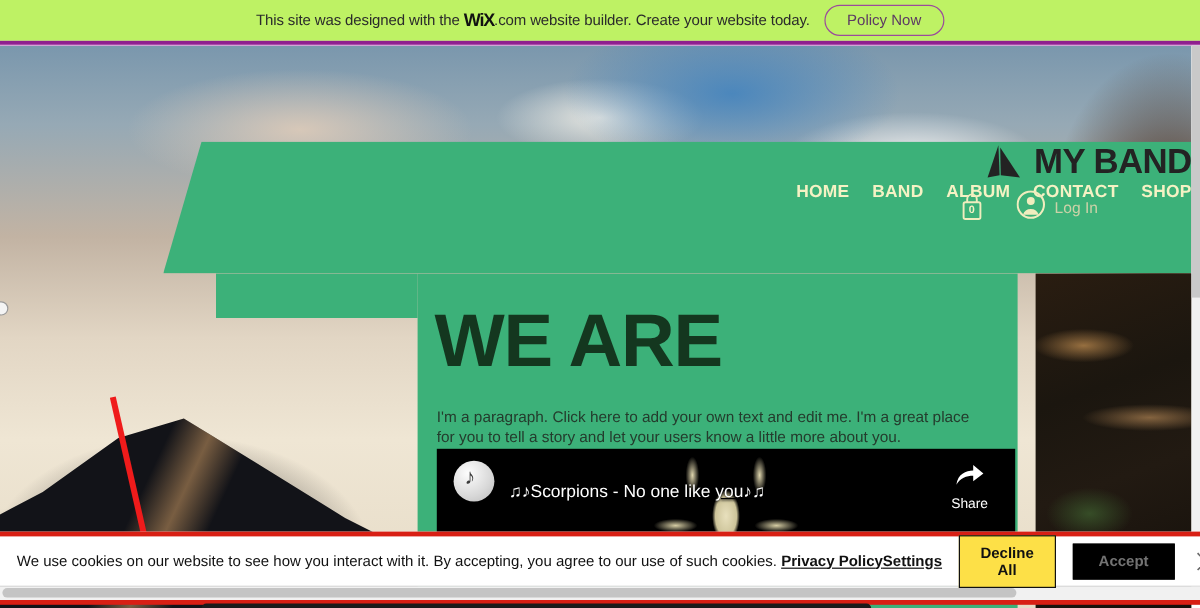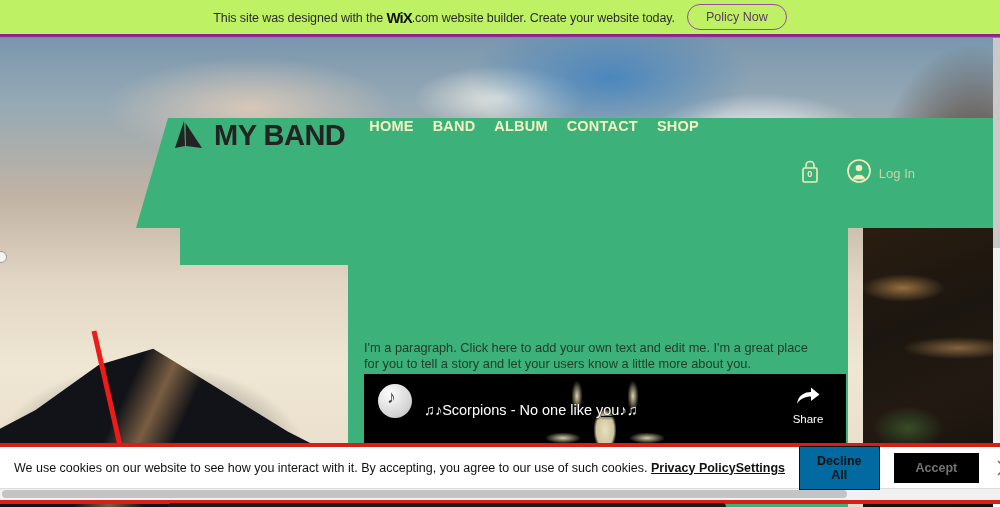--- a/index.html
+++ b/index.html
@@ -73,21 +73,21 @@
   }
 
   
   #navbar{
     position:absolute; left:136px; top:80px; width:857px; height:110px;
     background:#3CB179;
     clip-path: polygon(32px 0%, 100% 0%, 100% 100%, 0% 100%);
   }
   #nav-inner{
     position:absolute; left:0; top:0; width:857px; height:110px;
-    display:flex; align-items:flex-start; padding-left:36px;
+    display:flex; align-items:flex-end; padding-left:36px;flex-direction:column;
   }
   #brand{ display:flex; align-items:center; gap:8px; }
   #brand-mark{ width:34px; height:34px; }
   #brand-name{
     font-size:29px; font-weight:700; color:#232323; letter-spacing:-.5px;
   }
   #main-nav{ display:flex; gap:19px; margin-left:24px; }
   .nav-link{
     color:#F5F2C4; font-size:14.5px; font-weight:700; letter-spacing:.2px;
     cursor:pointer; text-decoration:none;
@@ -190,21 +190,21 @@
   #privacy-policy-link{
     color:#111; text-decoration:underline; font-weight:700; cursor:pointer;
   }
   #cookie-actions{
     margin-left:auto; display:flex; align-items:center; gap:14px; margin-right:16px;
   }
   #settings-link{
     font-size:12.5px; color:#111; text-decoration:underline; font-weight:700; cursor:pointer;
   }
   #decline-all-btn{
-    background:#0369a1; border:1.5px solid #111; color:#111; font-weight:700;
+    background:#fde047; border:1.5px solid #111; color:#111; font-weight:700;
     font-size:12.5px; padding:7px 17px; cursor:pointer;
     font-family:"Liberation Sans",sans-serif;
   }
   #accept-btn{
     background:#000; border:1.5px solid #000; color:#737373; font-weight:700;
     font-size:12.5px; padding:7px 21px; cursor:pointer;
     font-family:"Liberation Sans",sans-serif;
   }
   #cookie-close{
     width:20px; height:20px; cursor:pointer; opacity:.75; margin-left:2px;
@@ -304,20 +304,21 @@
           </svg>
         </span>
         <span id="login-label">Log In</span>
       </div>
     </div>
   </div>
 
   <div id="panel-step"></div>
 
   <div id="content-panel">
+    <h1 id="hero-title">WE ARE</h1>
     <p id="hero-paragraph">I'm a paragraph. Click here to add your own text and edit me. I'm a great place for you to tell a story and let your users know a little more about you.</p>
   </div>
 
   <div id="right-photo"></div>
 
   <div id="video-embed">
     <div id="video-scorpion"></div>
     <div id="video-topbar">
       <div id="video-avatar"></div>
       <div id="video-title">♫♪Scorpions - No one like you♪♫</div>

